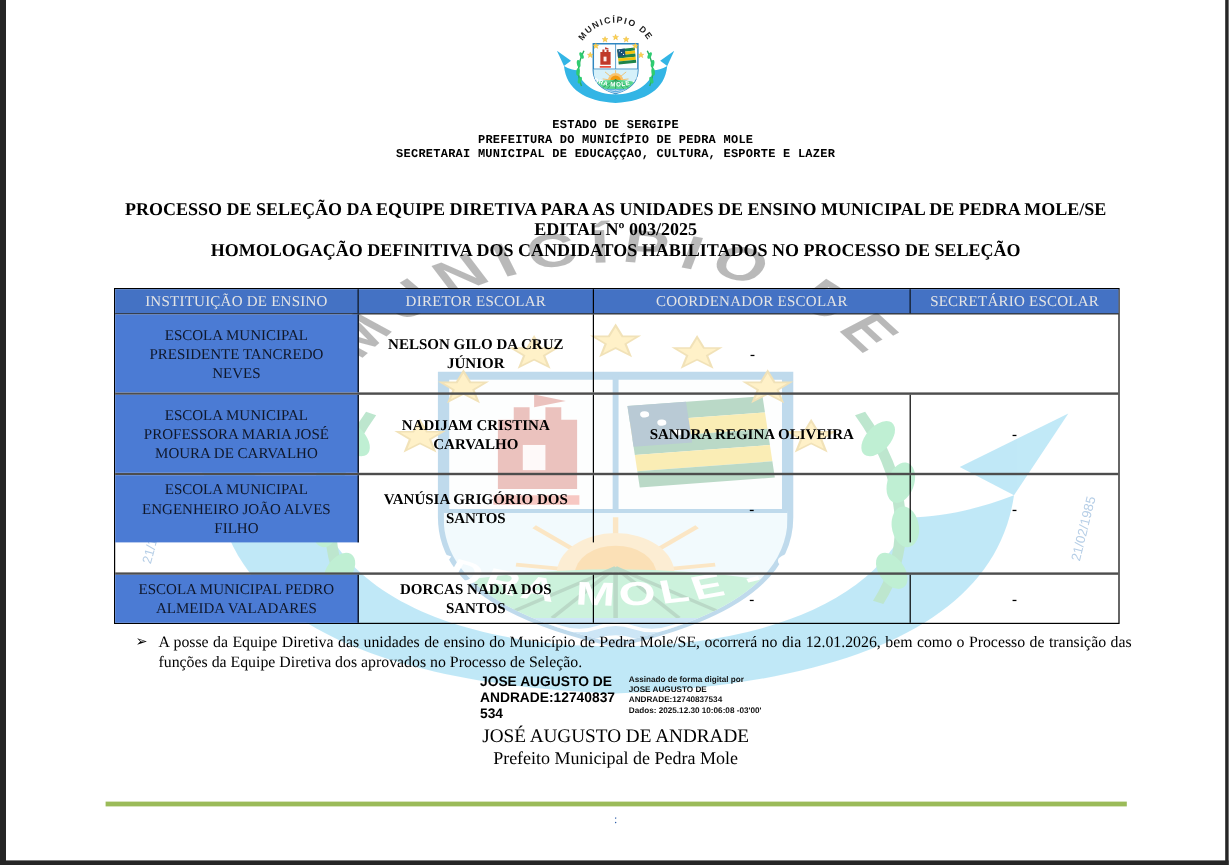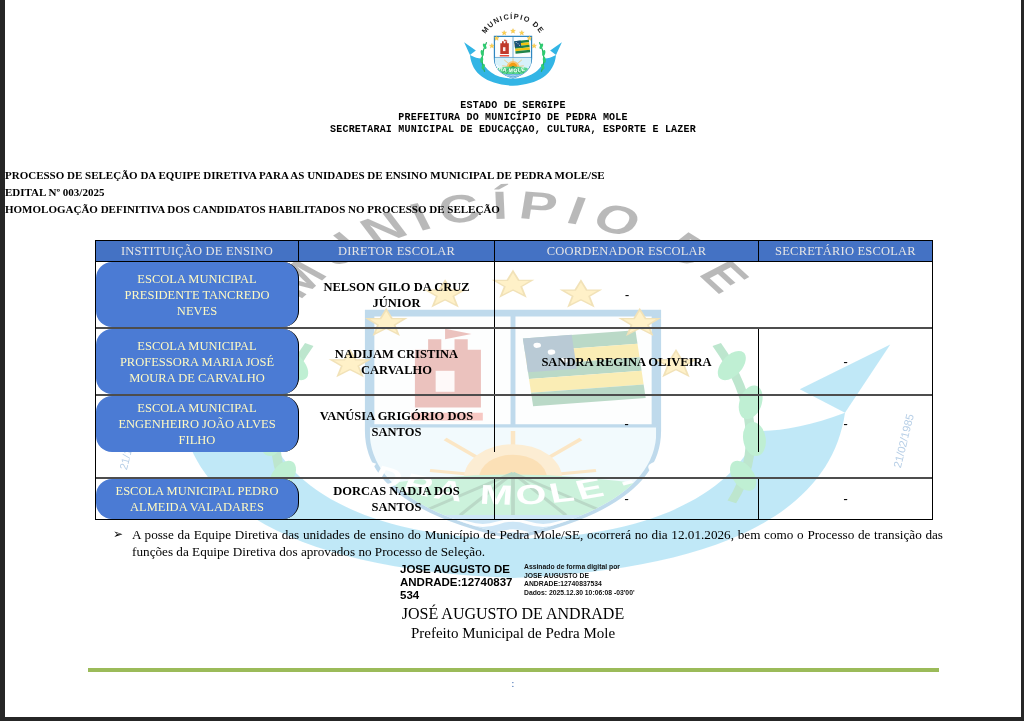--- a/index.html
+++ b/index.html
@@ -14,31 +14,31 @@
   .watermark{position:absolute;left:50%;top:182px;transform:translateX(-50%);
              opacity:.30;z-index:0;pointer-events:none;}
   .wm-date{position:absolute;z-index:0;font-family:"Liberation Sans",sans-serif;
            font-size:11px;color:#8FB4D9;opacity:.65;transform-origin:0 0;white-space:nowrap;}
   .wm-date-left{left:112px;top:468px;transform:rotate(-75deg);}
   .wm-date-right{left:886px;top:466px;transform:rotate(-76deg);}
   .content{position:relative;z-index:1;}
   .logo-wrap{text-align:center;padding-top:12px;line-height:0;}
   .org{ text-align:center;font-family:"Liberation Mono",monospace;font-weight:bold;
         font-size:10px;line-height:12px;letter-spacing:.2px;}
-  .title{font-weight:bold;font-size:11px;line-height:17px;margin-top:31px;}
+  .title{text-align:center;font-weight:bold;font-size:15px;line-height:17px;margin-top:31px;}
   .doc-table{margin:22px 0 0 90px;width:836px;border:1px solid #000;box-sizing:content-box;}
   .trow{display:grid;grid-template-columns:203px 196px 264px 173px;}
   .trow.body + .trow.body{border-top:2px solid #4d4d4d;}
   .trow.head{border-bottom:1px solid #000;}
   .cell{border-right:1px solid #000;display:flex;align-items:center;justify-content:center;
         text-align:center;padding:2px 10px;box-sizing:border-box;}
   .cell:last-child{border-right:none;}
   .head .cell{background:var(--table-header-bg);color:#e5e5e5;font-size:12.5px;height:20px;
               padding:0;letter-spacing:.2px;}
-  .inst{background:var(--table-col-bg);color:#fef9c3;font-size:12.5px;line-height:16px;border-radius:16px;}
+  .inst{background:var(--table-col-bg);color:#0f172a;font-size:12.5px;line-height:16px;}
   .name{font-weight:bold;font-size:12.5px;line-height:16px;}
   .r1{height:65px;} .r2{height:65px;} .r3{height:56px;} .r4{height:40px;margin-top:25px;}
   .note{margin:6px 0 0 108px;width:830px;font-size:13.2px;line-height:17px;
         display:flex;text-align:justify;}
   .note-bullet{flex:0 0 auto;margin-right:9px;font-size:12px;line-height:17px;}
   .sig-row{display:flex;align-items:flex-start;margin:3px 0 0 395px;}
   .sig-big{width:114px;font-family:"Liberation Sans",sans-serif;font-weight:bold;
            font-size:11.5px;line-height:13px;word-break:break-all;}
   .sig-small{margin-left:10px;font-family:"Liberation Sans",sans-serif;font-size:6.8px;
              line-height:8.6px;font-weight:bold;color:#111;}

